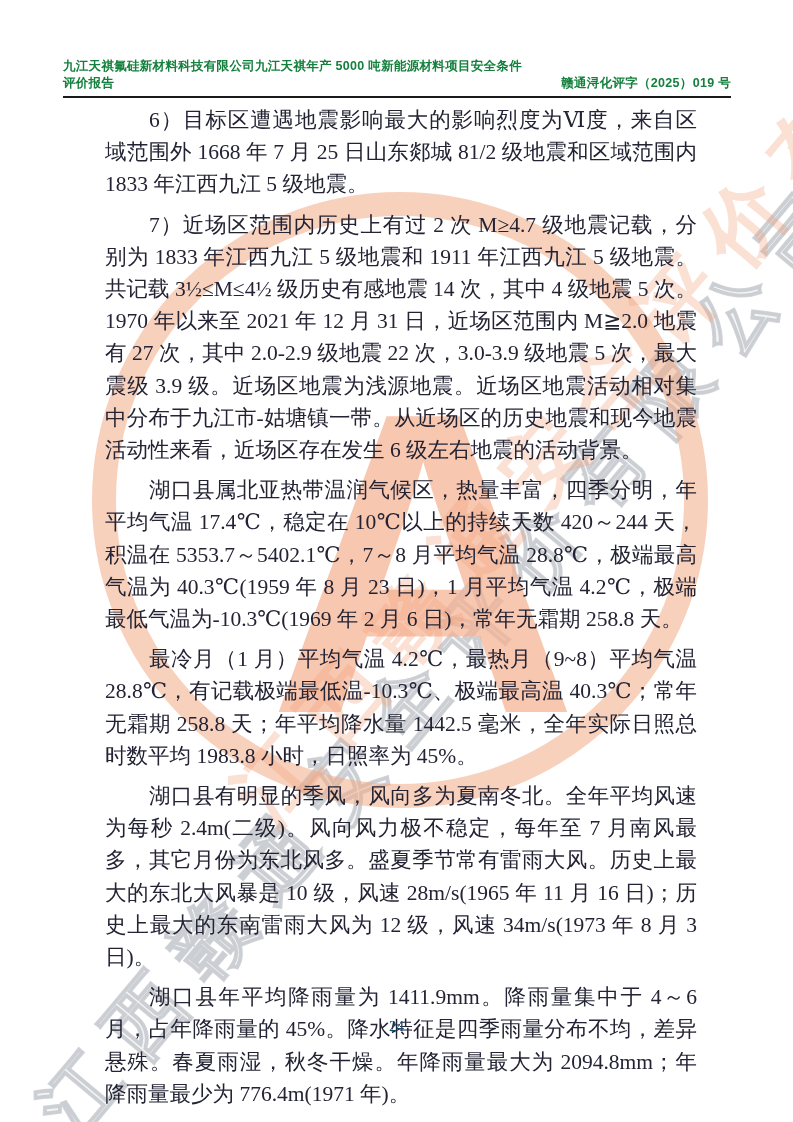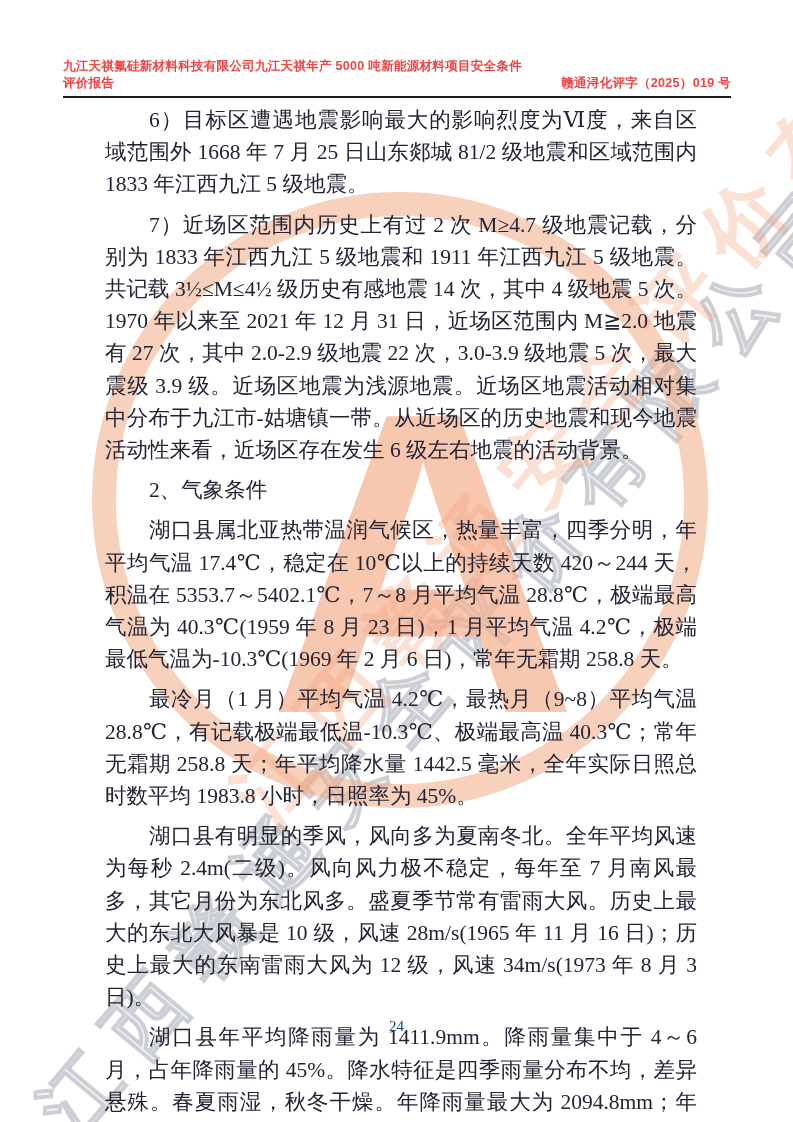--- a/index.html
+++ b/index.html
@@ -89,21 +89,21 @@
     top: 58px;
     z-index: 2;
     display: flex;
     justify-content: space-between;
     align-items: flex-end;
     padding-bottom: 4px;
     border-bottom: 2px solid #1a1a1a;
     font-family: "Liberation Sans", "DejaVu Sans", sans-serif;
     font-weight: bold;
     font-size: 12.5px;
-    color: #ef4444;
+    color: #15803d;
     letter-spacing: 0.3px;
   }
   .header .h-left { max-width: 470px; }
   .header .h-right { white-space: nowrap; padding-left: 16px; }
 
   
   .content {
     position: absolute;
     left: 97px;
     top: 96px;
@@ -145,21 +145,20 @@
   </div>
 
   <div class="header">
     <span class="h-left">九江天祺氟硅新材料科技有限公司九江天祺年产 5000 吨新能源材料项目安全条件评价报告</span>
     <span class="h-right">赣通浔化评字（2025）019 号</span>
   </div>
 
   <div class="content">
     <p>6）目标区遭遇地震影响最大的影响烈度为Ⅵ度，来自区域范围外 1668 年 7 月 25 日山东郯城 81/2 级地震和区域范围内 1833 年江西九江 5 级地震。</p>
     <p>7）近场区范围内历史上有过 2 次 M≥4.7 级地震记载，分别为 1833 年江西九江 5 级地震和 1911 年江西九江 5 级地震。共记载 3½≤M≤4½ 级历史有感地震 14 次，其中 4 级地震 5 次。1970 年以来至 2021 年 12 月 31 日，近场区范围内 M≧2.0 地震有 27 次，其中 2.0-2.9 级地震 22 次，3.0-3.9 级地震 5 次，最大震级 3.9 级。近场区地震为浅源地震。近场区地震活动相对集中分布于九江市-姑塘镇一带。从近场区的历史地震和现今地震活动性来看，近场区存在发生 6 级左右地震的活动背景。</p>
-    <p>2、气象条件</p>
     <p>湖口县属北亚热带温润气候区，热量丰富，四季分明，年平均气温 17.4℃，稳定在 10℃以上的持续天数 420～244 天，积温在 5353.7～5402.1℃，7～8 月平均气温 28.8℃，极端最高气温为 40.3℃(1959 年 8 月 23 日)，1 月平均气温 4.2℃，极端最低气温为-10.3℃(1969 年 2 月 6 日)，常年无霜期 258.8 天。</p>
     <p>最冷月（1 月）平均气温 4.2℃，最热月（9~8）平均气温 28.8℃，有记载极端最低温-10.3℃、极端最高温 40.3℃；常年无霜期 258.8 天；年平均降水量 1442.5 毫米，全年实际日照总时数平均 1983.8 小时，日照率为 45%。</p>
     <p>湖口县有明显的季风，风向多为夏南冬北。全年平均风速为每秒 2.4m(二级)。风向风力极不稳定，每年至 7 月南风最多，其它月份为东北风多。盛夏季节常有雷雨大风。历史上最大的东北大风暴是 10 级，风速 28m/s(1965 年 11 月 16 日)；历史上最大的东南雷雨大风为 12 级，风速 34m/s(1973 年 8 月 3 日)。</p>
     <p>湖口县年平均降雨量为 1411.9mm。降雨量集中于 4～6 月，占年降雨量的 45%。降水特征是四季雨量分布不均，差异悬殊。春夏雨湿，秋冬干燥。年降雨量最大为 2094.8mm；年降雨量最少为 776.4m(1971 年)。</p>
     <p>湖口县日照特征为夏秋日照多，春冬日照少，总日照量较为充足。全年实际平 均日照为 1878.3 小时，日照百分率为 42%。8 月日照时数最高平均</p>
   </div>
 
   <div class="page-number">24</div>
 
 </div>

